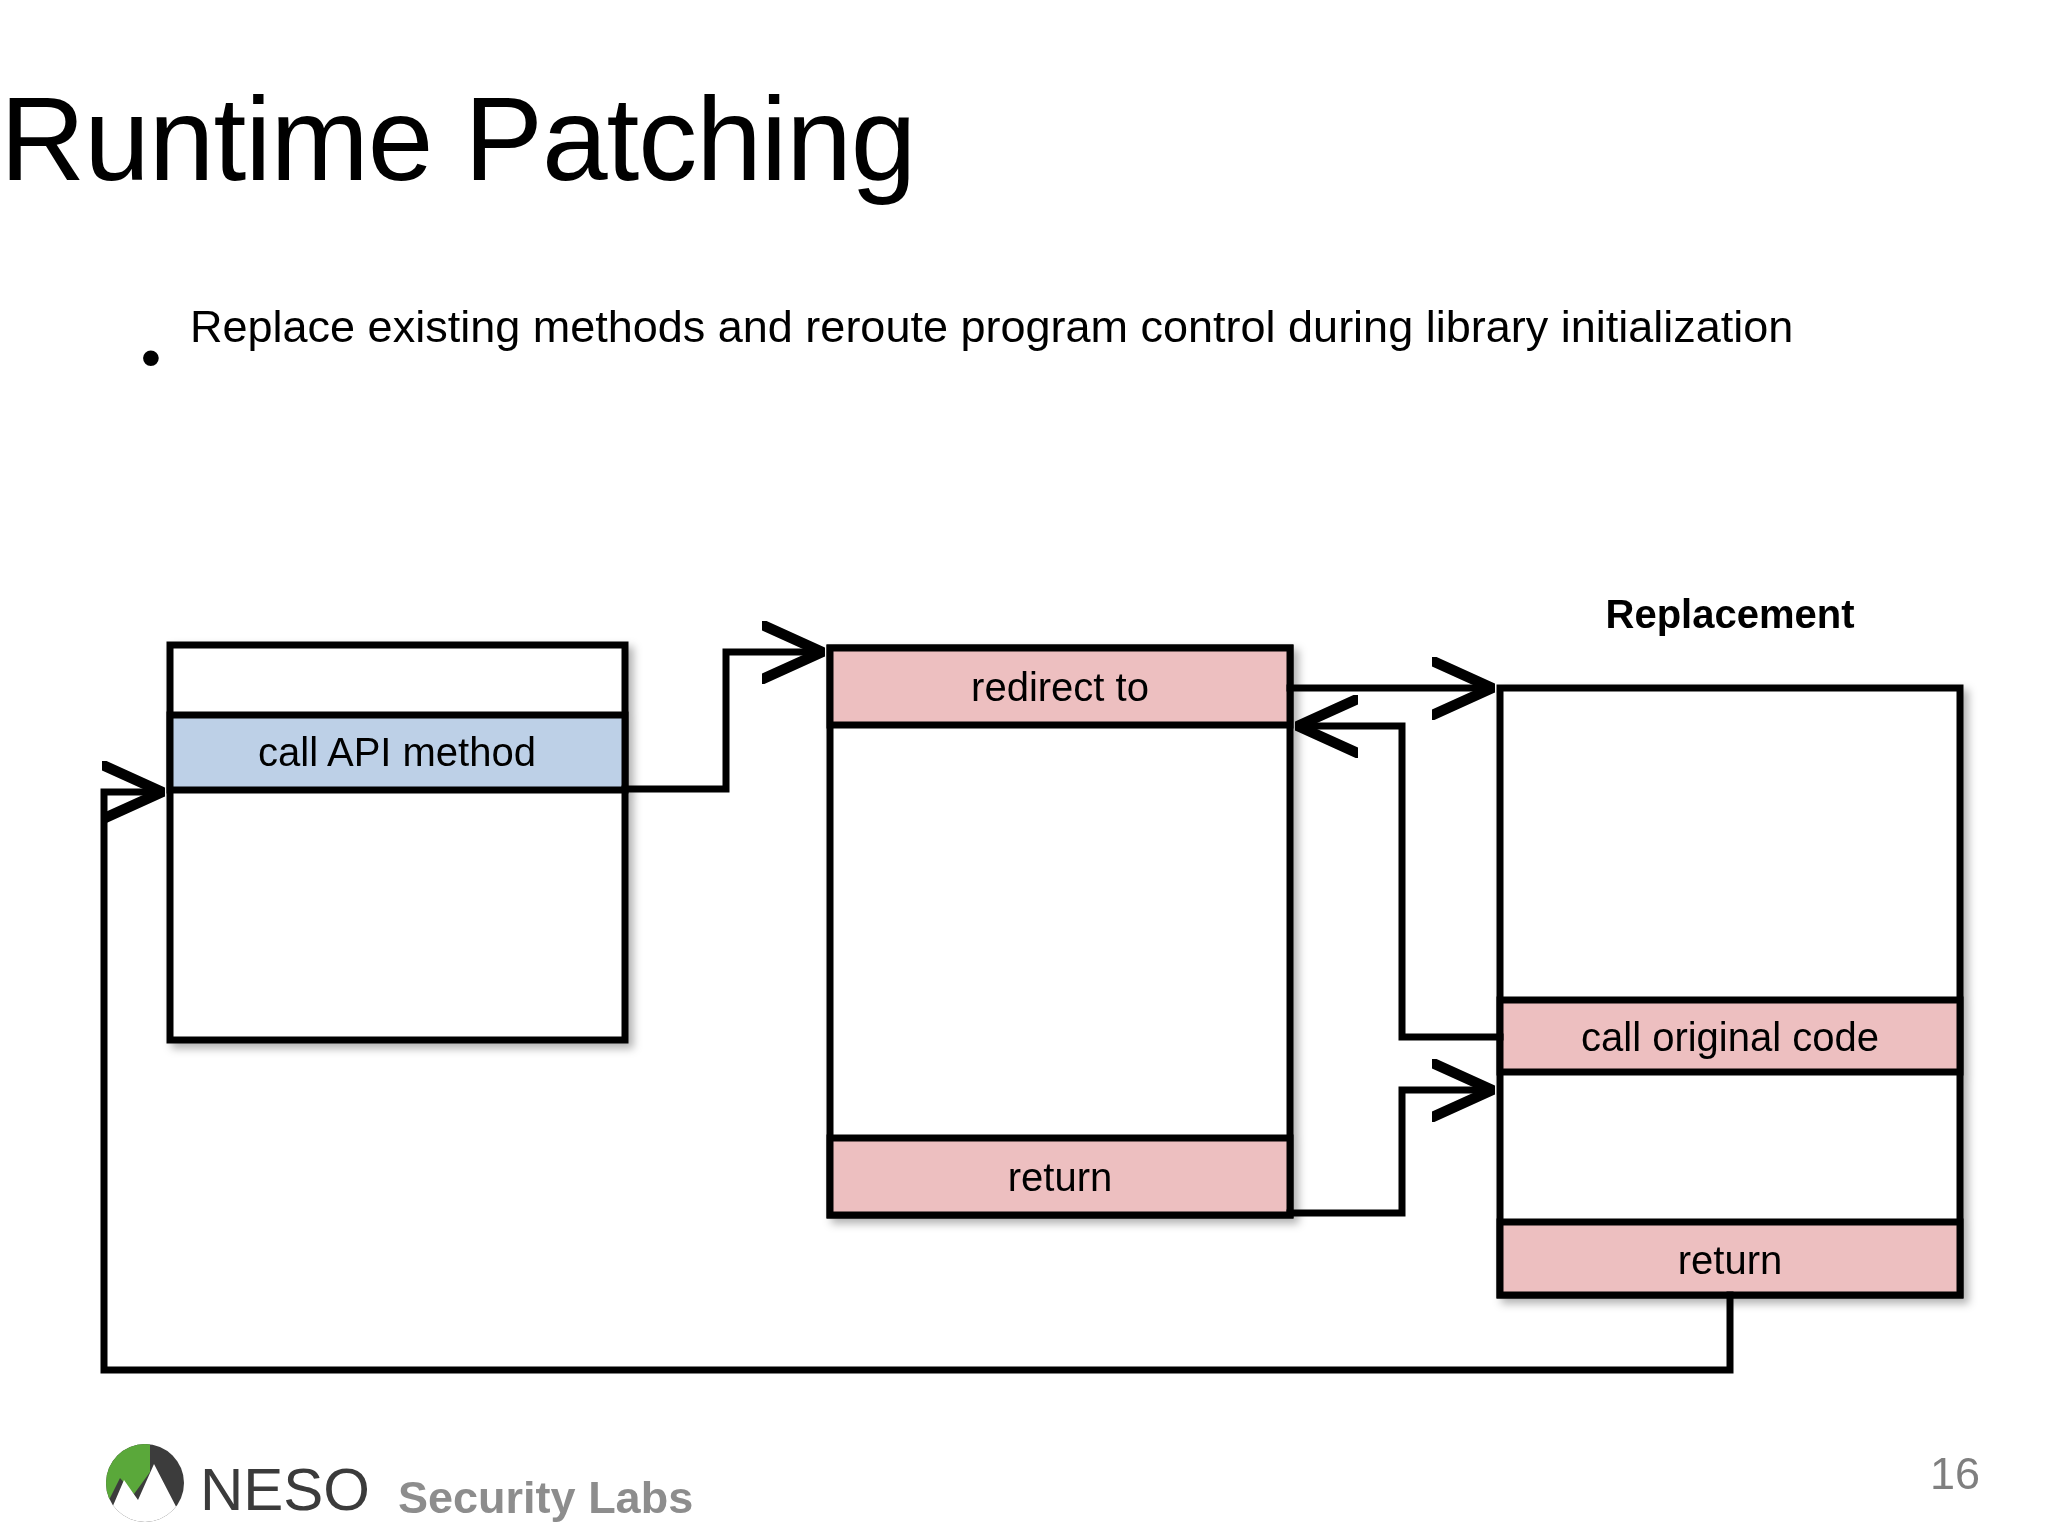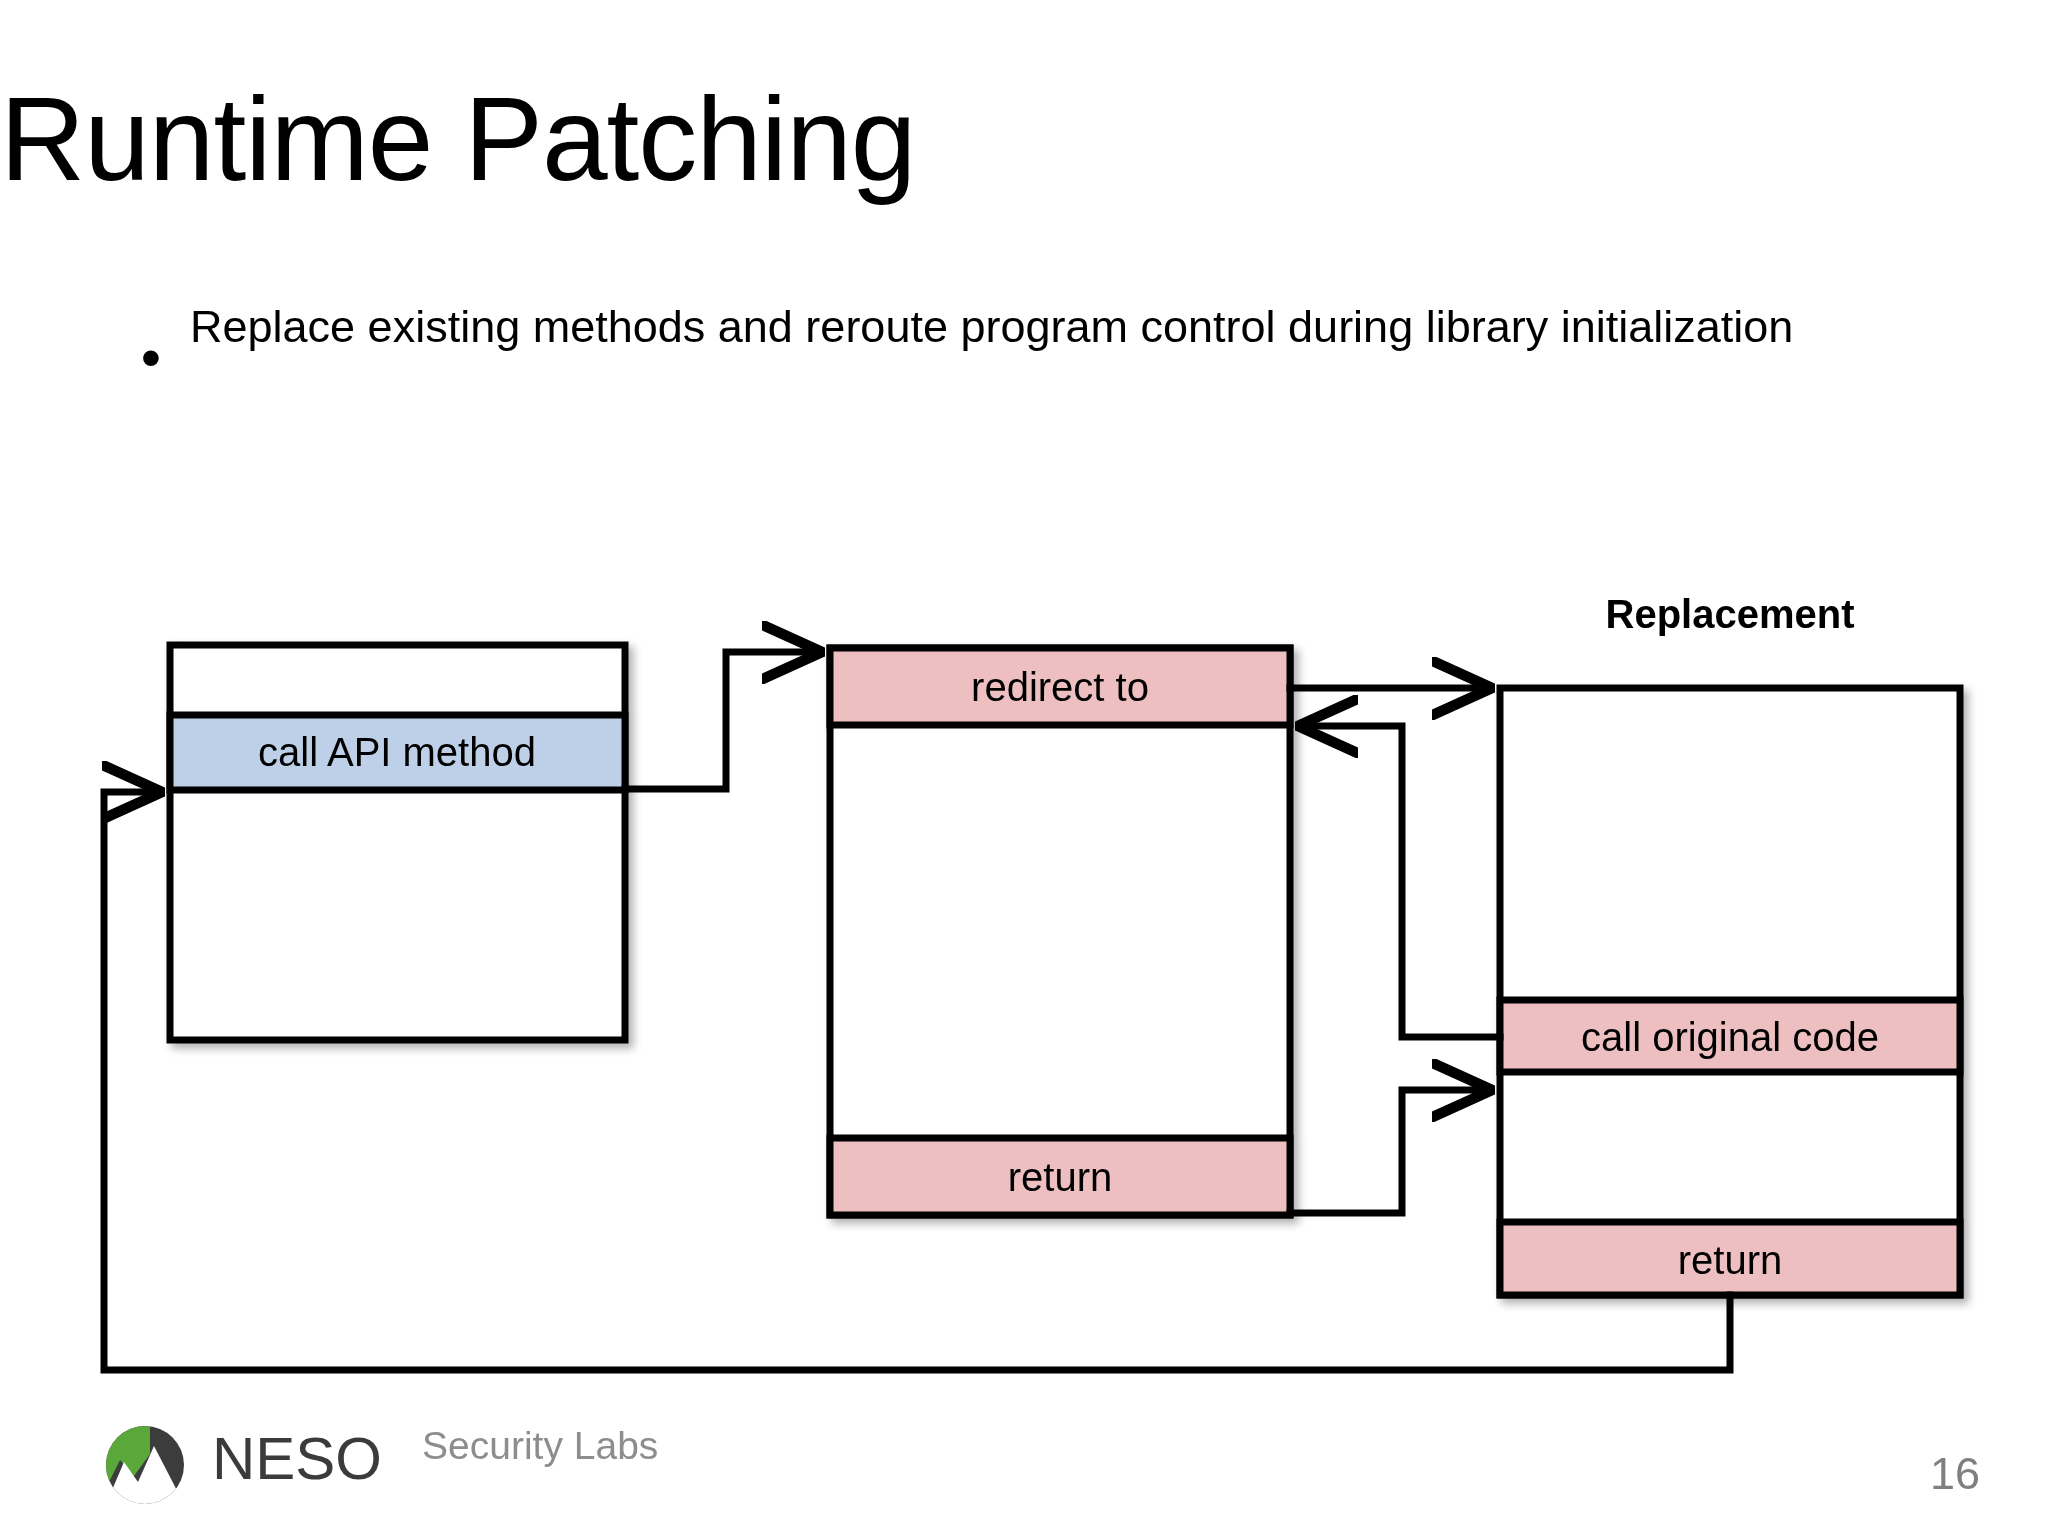--- a/index.html
+++ b/index.html
@@ -24,25 +24,25 @@
   .bullet-text{
     font-size:45px;line-height:1.22;font-weight:400;color:#000;
     max-width:1720px;
   }
 
   .diagram{position:absolute;left:0;top:560px;width:2048px;height:840px;}
   .diagram svg{display:block;}
 
   .footer-logo{
     position:absolute;left:104px;top:1424px;
-    display:flex;align-items:flex-start;gap:26px;height:100px;
+    display:flex;align-items:flex-end;gap:14px;height:100px;
   }
   .logo-mark{position:relative;width:82px;height:82px;flex:0 0 82px;}
   .logo-word{font-size:60px;color:#3b3b3b;letter-spacing:0px;font-weight:400;}
-  .logo-sub{font-size:39px;color:#8d8d8d;font-weight:400;margin-left:14px;}
+  .logo-sub{font-size:45px;color:#8d8d8d;font-weight:700;margin-left:14px;}
 
   .page-number{
     position:absolute;right:68px;top:1448px;
     font-size:45px;color:#7f7f7f;
   }
 
   .boxlabel{font-weight:bold;}
 </style>
 </head>
 <body>

